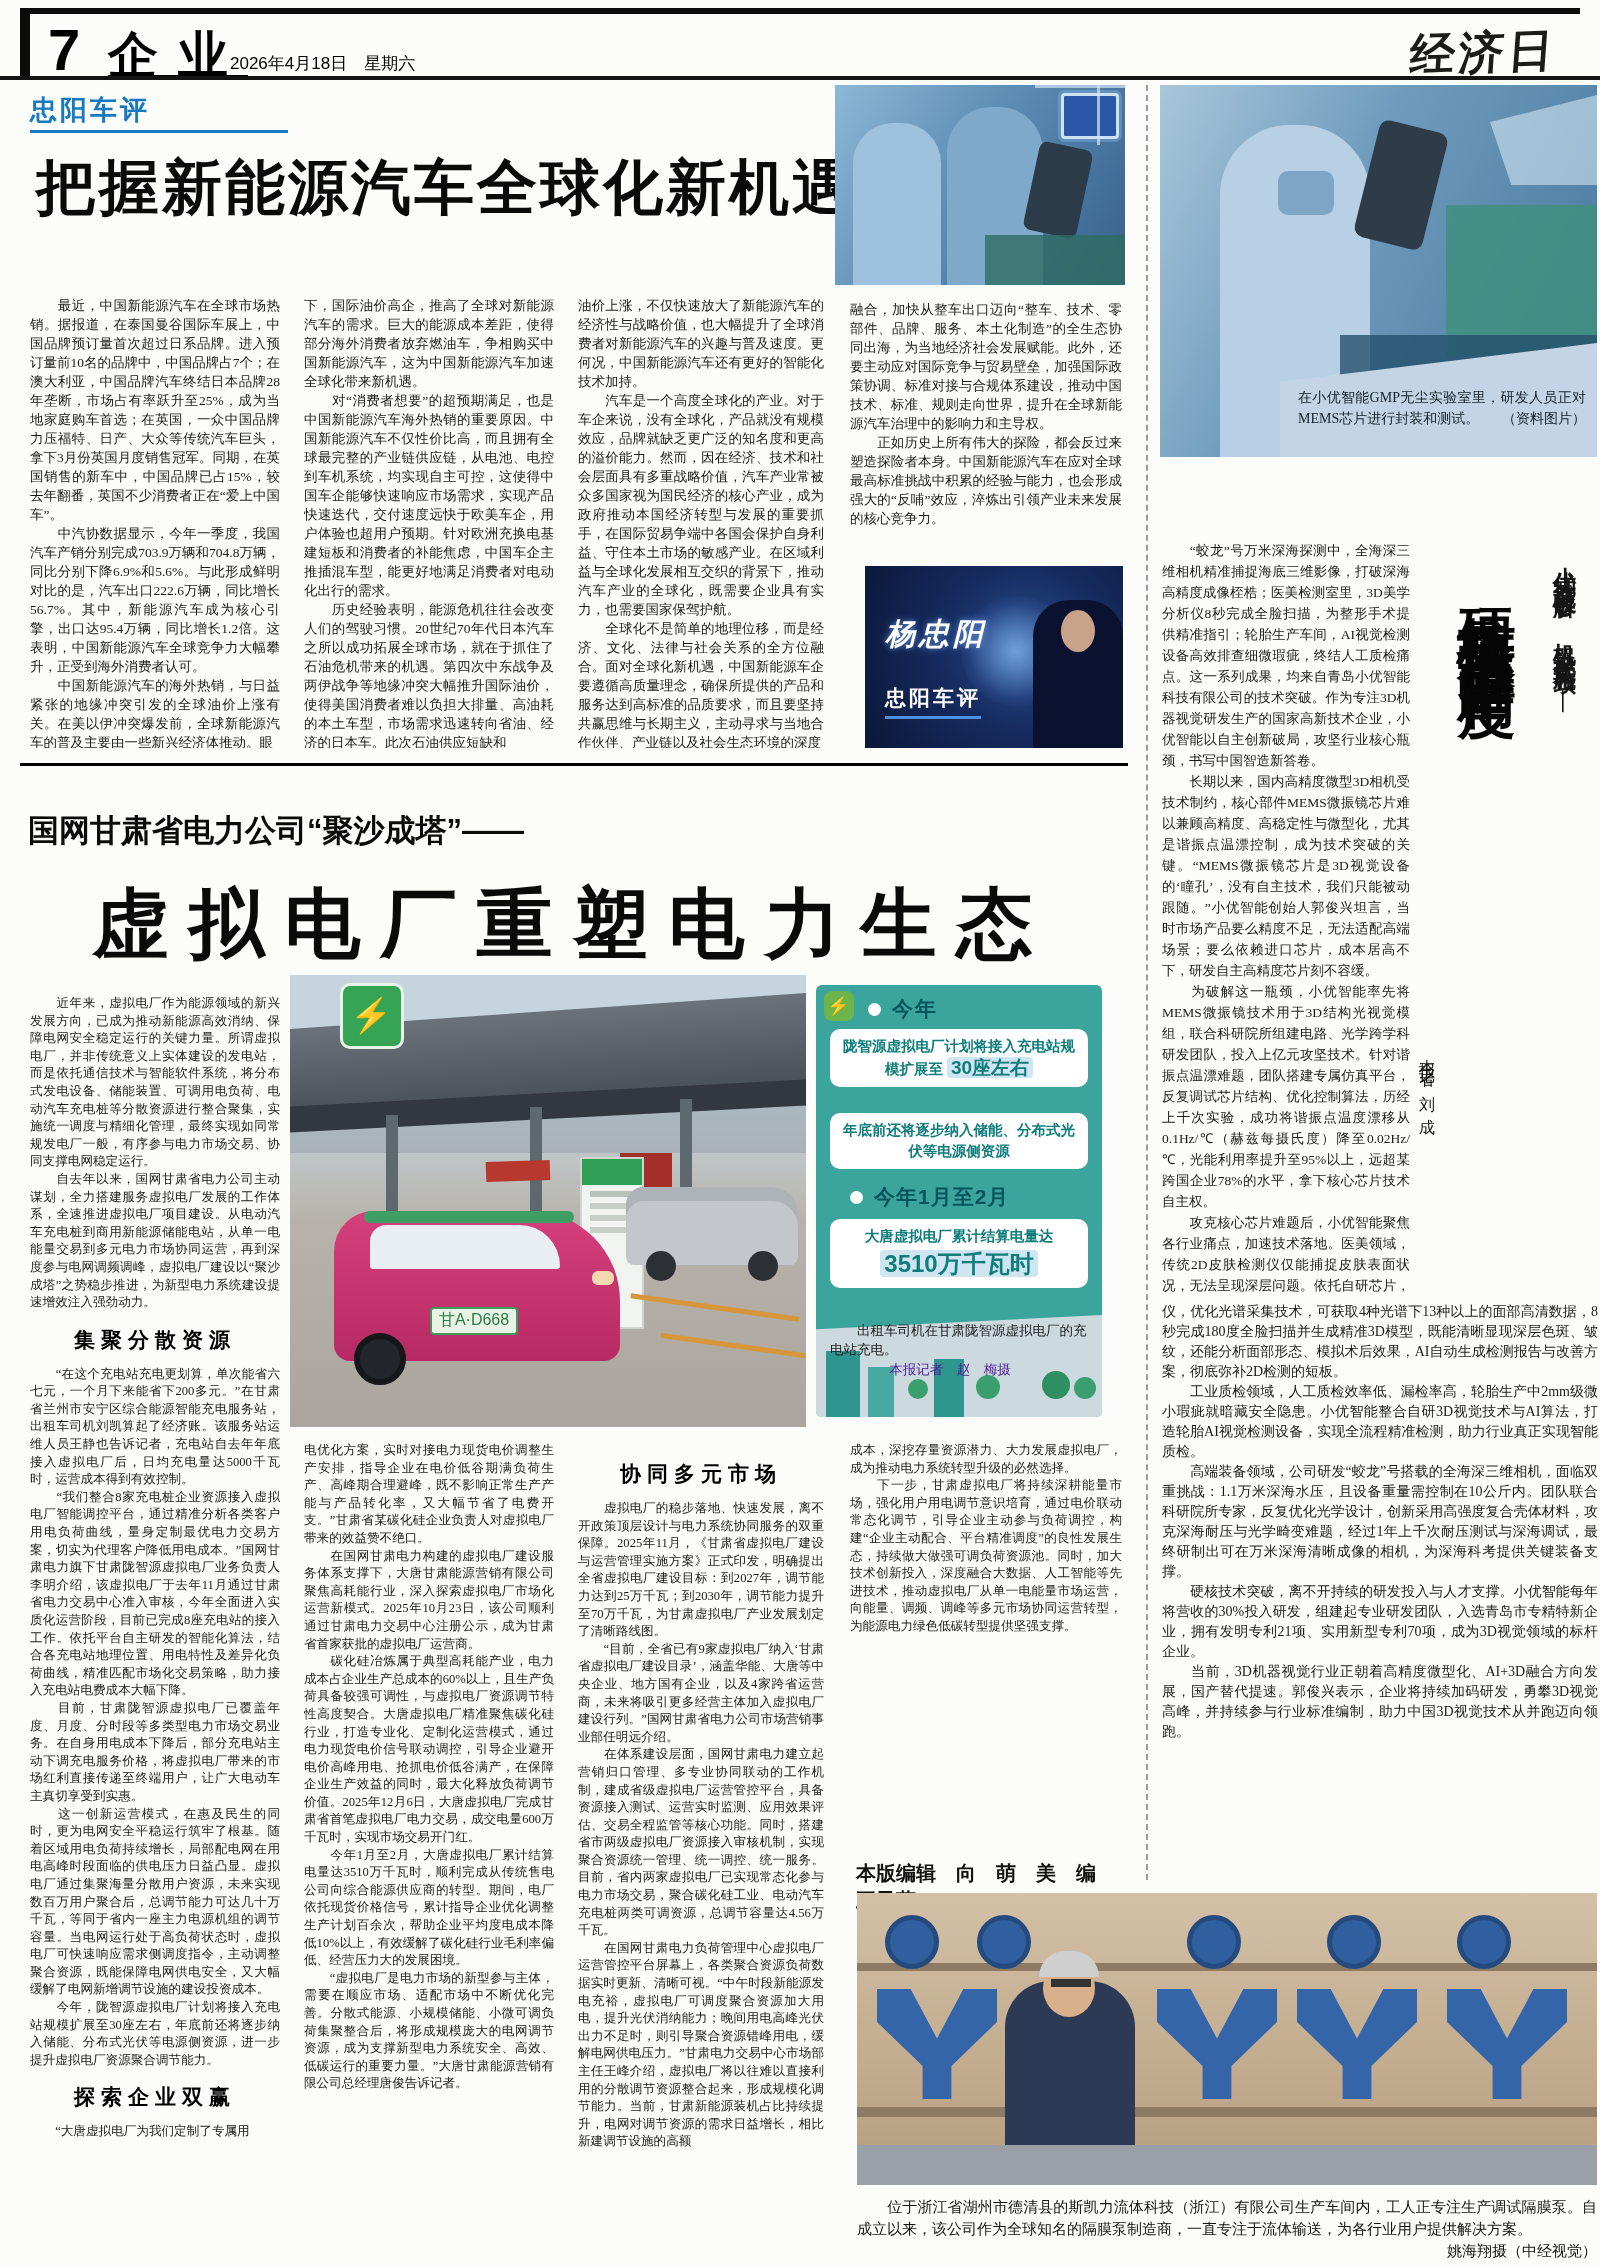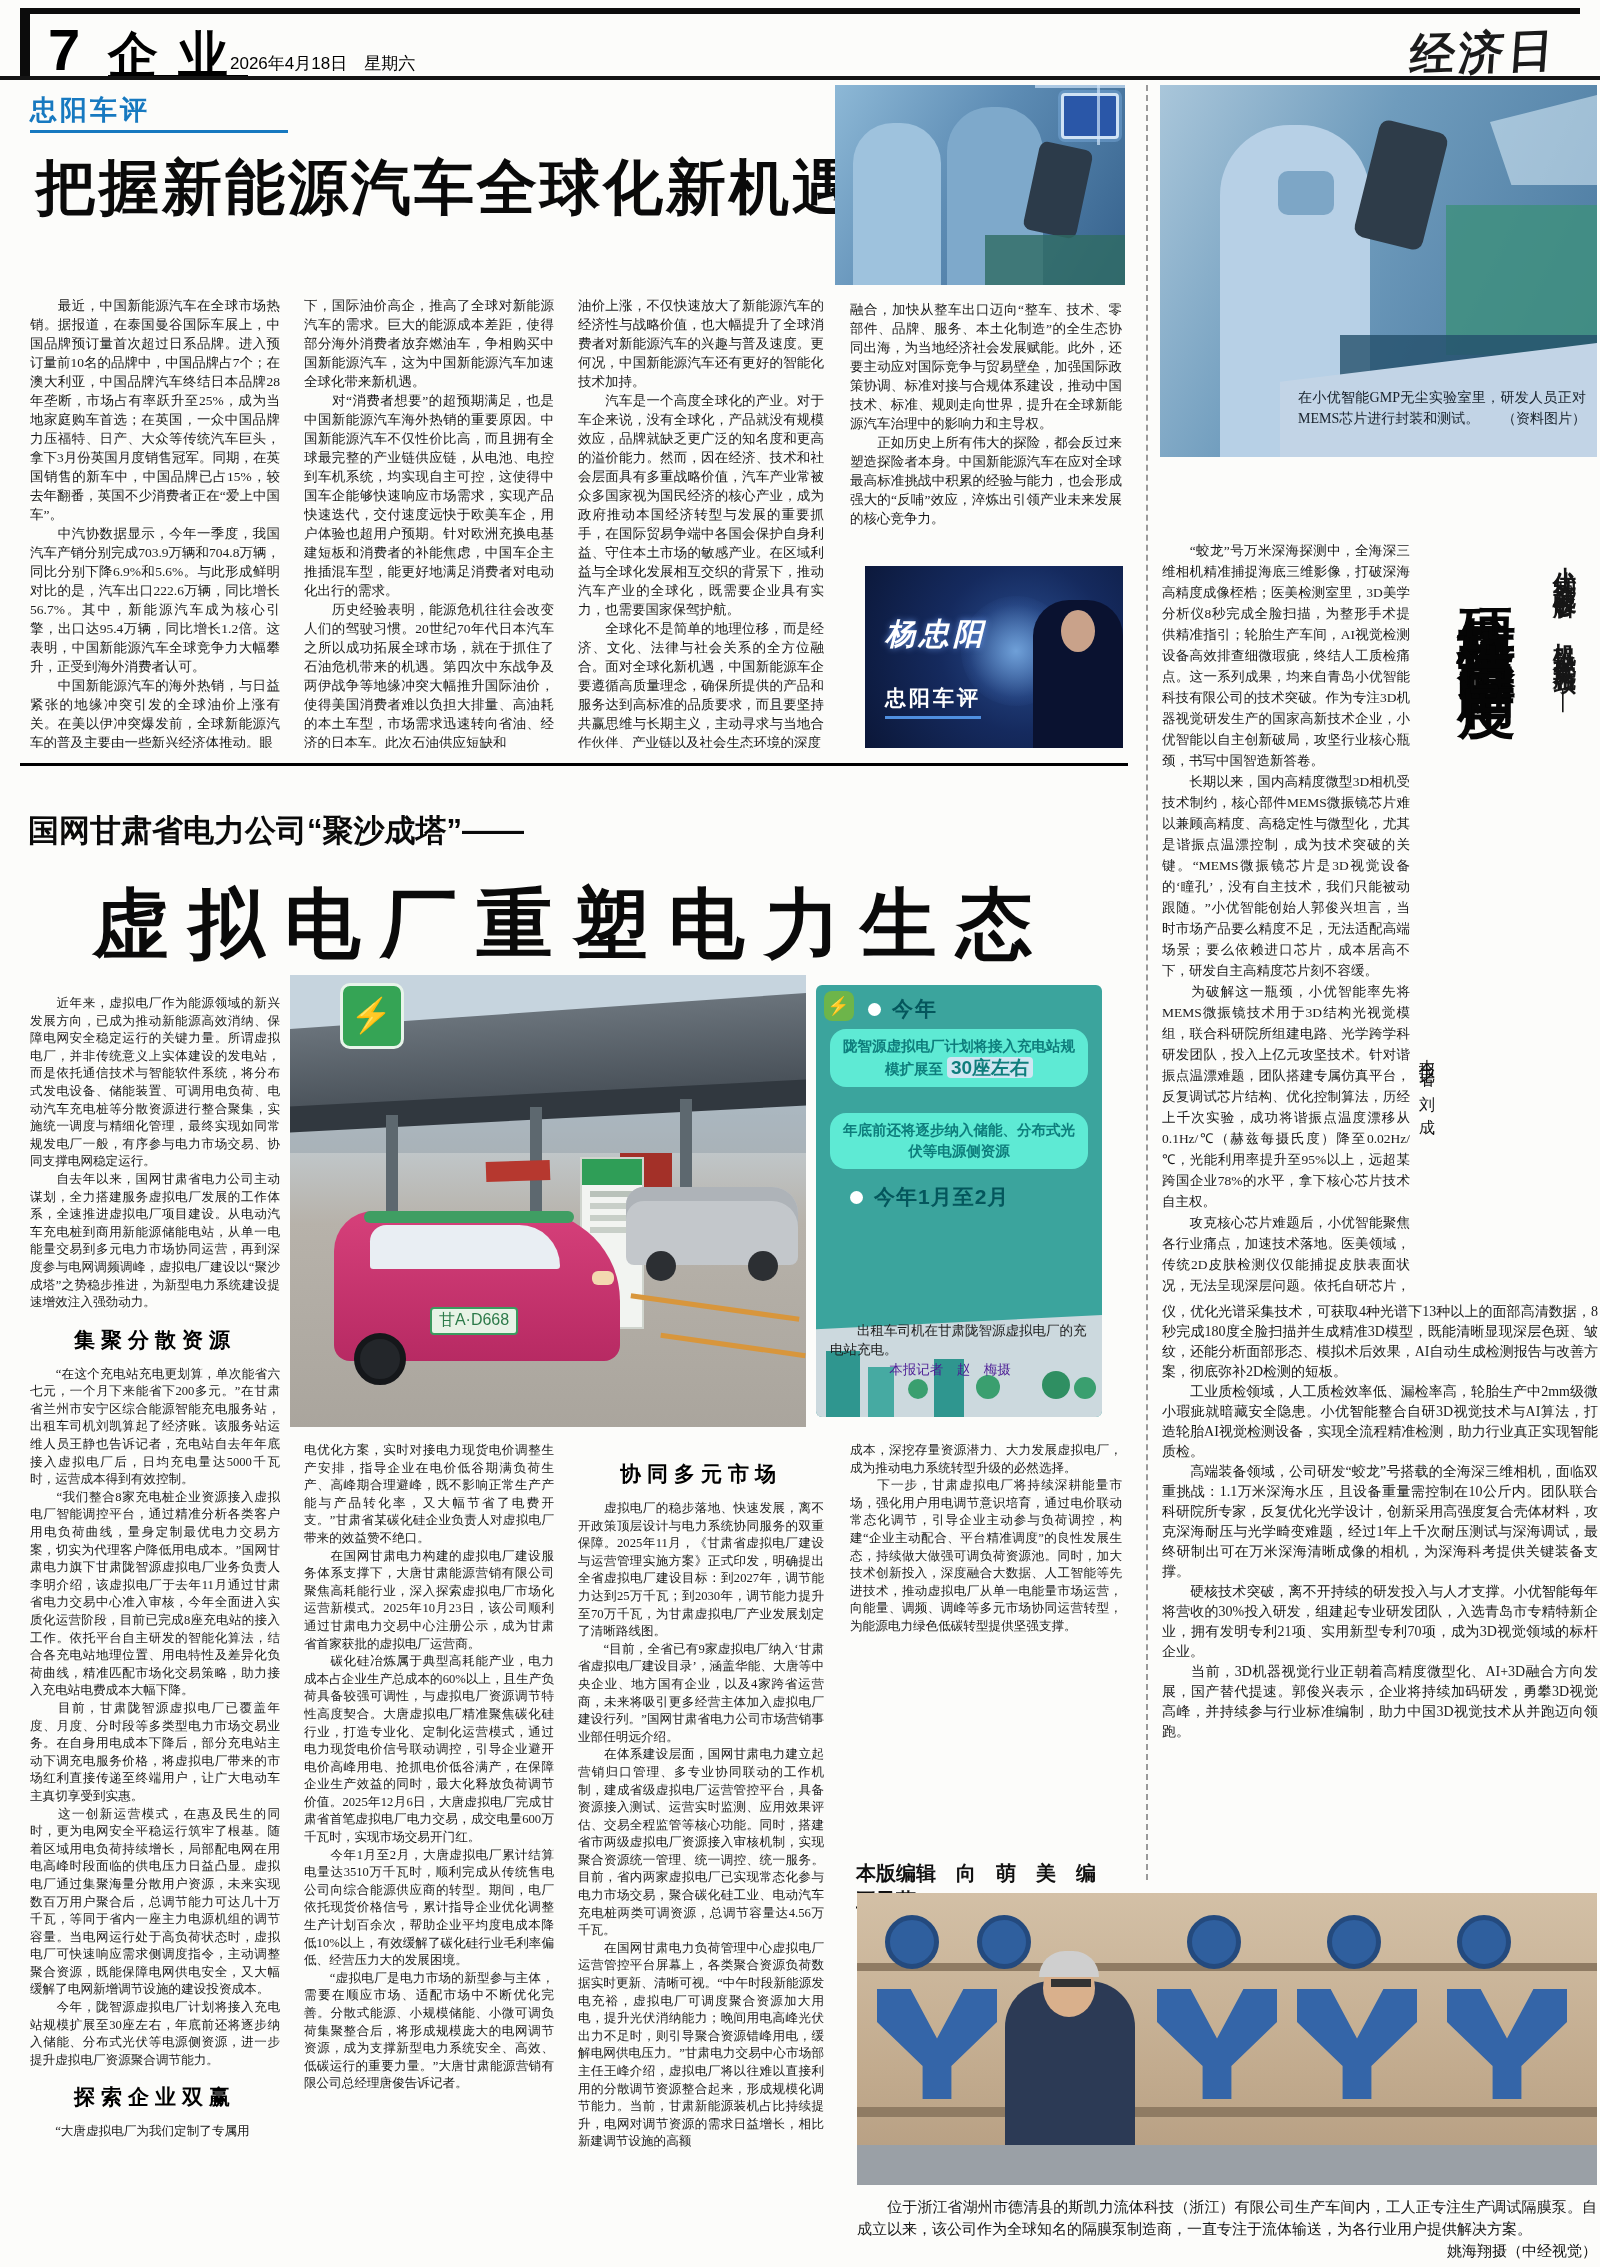--- a/index.html
+++ b/index.html
@@ -8,21 +8,21 @@
   .abs{position:absolute;}
   .bodytext{font-size:13.5px;line-height:19px;text-align:justify;white-space:pre-line;color:#1a1a1a;overflow:hidden;}
   .mbody{font-size:12.6px;line-height:17.6px;text-align:justify;white-space:pre-line;color:#1a1a1a;overflow:hidden;}
   .sbody{font-size:13.5px;line-height:21px;text-align:justify;white-space:pre-line;color:#1a1a1a;overflow:hidden;}
   .sfull{font-size:14px;line-height:20px;text-align:justify;white-space:pre-line;color:#1a1a1a;overflow:hidden;}
   .subhead{font-family:"Liberation Sans",sans-serif;font-weight:bold;font-size:21px;text-align:center;
            margin:14px 0 12px 0;letter-spacing:6px;color:#000;}
   .photo{overflow:hidden;}
   .vert{writing-mode:vertical-rl;}
   .chip{background:#cfe6f2;color:#0e7d7c;font-weight:bold;border-radius:4px;padding:0 4px;}
-  .bubble{background:#5eead4;color:#0e7d7c;border-radius:16px;padding:7px 10px;font-family:"Liberation Sans",sans-serif;
+  .bubble{background:#ffffff;color:#0e7d7c;border-radius:10px;padding:7px 10px;font-family:"Liberation Sans",sans-serif;
           font-size:14.5px;line-height:21px;font-weight:bold;text-align:center;}
 </style>
 </head>
 <body>
 
 <div id="page">
 
   <div class="abs" style="left:20px;top:8px;width:1560px;height:6px;background:#0c0c0c;"></div>
   <div class="abs" style="left:20px;top:8px;width:10px;height:72px;background:#0c0c0c;"></div>
   <div class="abs" style="left:48px;top:16px;font-family:'Liberation Sans',sans-serif;font-weight:bold;font-size:58px;color:#000;">7</div>
@@ -107,20 +107,24 @@
     <div class="abs" style="left:8px;top:6px;width:30px;height:30px;background:#6db54a;border-radius:8px;color:#fff;text-align:center;line-height:30px;font-size:18px;">⚡</div>
     <div class="abs" style="left:52px;top:18px;width:13px;height:13px;background:#fff;border-radius:50%;"></div>
     <div class="abs" style="left:76px;top:10px;font-size:21px;font-weight:bold;color:#04565c;letter-spacing:2px;">今年</div>
     <div class="abs bubble" style="left:14px;top:44px;width:238px;">
       <span>陇智源虚拟电厂计划将接入充电站规模扩展至</span>
       <span class="chip" style="font-size:19px;">30座左右</span>
     </div>
     <div class="abs bubble" style="left:14px;top:128px;width:238px;">年底前还将逐步纳入储能、分布式光伏等电源侧资源</div>
     <div class="abs" style="left:34px;top:206px;width:13px;height:13px;background:#fff;border-radius:50%;"></div>
     <div class="abs" style="left:58px;top:198px;font-size:21px;font-weight:bold;color:#04565c;letter-spacing:1px;">今年1月至2月</div>
+    <div class="abs bubble" style="left:14px;top:234px;width:238px;">
+      <span>大唐虚拟电厂累计结算电量达</span><br>
+      <span class="chip" style="font-size:24px;line-height:34px;">3510万千瓦时</span>
+    </div>
     <div class="abs" style="left:0px;top:330px;width:286px;height:102px;background:#ccd9de;clip-path:polygon(0 14%,100% 0,100% 100%,0 100%);"></div>
     <div class="abs" style="left:10px;top:366px;width:34px;height:66px;background:#2f968f;box-shadow:inset 0 0 0 2px #2f968f,inset -28px -60px 0 0 #2f968f;"></div>
     <div class="abs" style="left:52px;top:382px;width:26px;height:50px;background:#46aaa2;"></div>
     <div class="abs" style="left:118px;top:374px;width:30px;height:58px;background:#2f968f;"></div>
     <div class="abs" style="left:92px;top:394px;width:20px;height:20px;background:#3a9f6f;border-radius:50%;"></div>
     <div class="abs" style="left:160px;top:390px;width:24px;height:24px;background:#3a9f6f;border-radius:50%;"></div>
     <div class="abs" style="left:226px;top:386px;width:28px;height:28px;background:#2f8f62;border-radius:50%;"></div>
     <div class="abs" style="left:258px;top:392px;width:22px;height:22px;background:#3a9f6f;border-radius:50%;"></div>
     <div class="abs" style="left:14px;top:336px;width:258px;font-family:'Liberation Serif',serif;font-size:13.5px;line-height:19px;color:#1c1c1c;white-space:pre-line;">　　出租车司机在甘肃陇智源虚拟电厂的充电站充电。</div>
     <div class="abs" style="left:14px;top:376px;width:240px;text-align:center;font-family:'Liberation Serif',serif;font-size:13.5px;color:#4c1d95;">本报记者　赵　梅摄</div>

